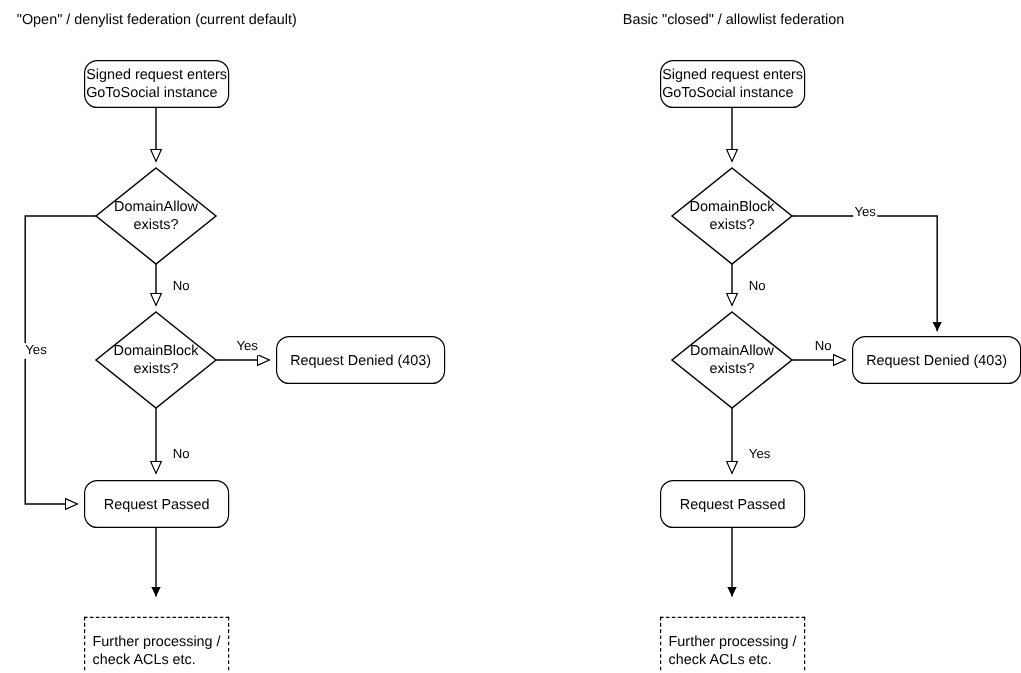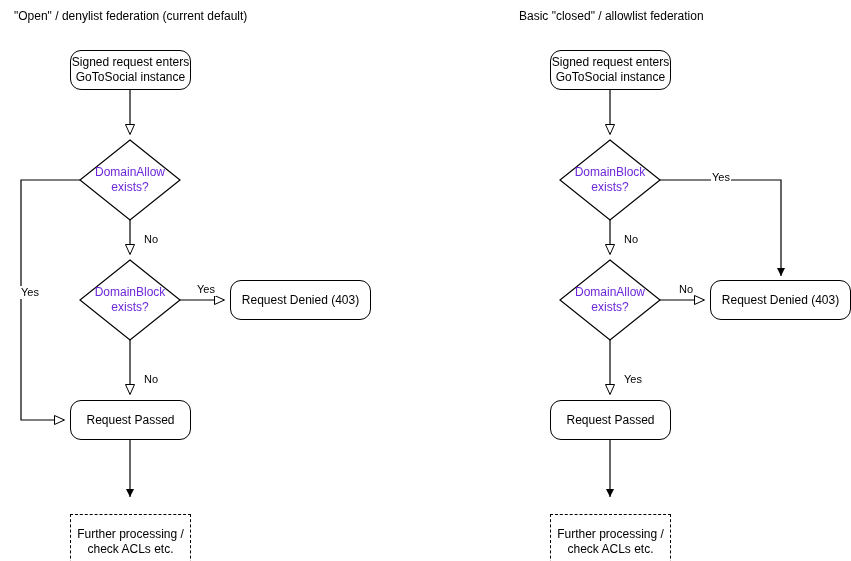--- a/index.html
+++ b/index.html
@@ -33,41 +33,41 @@
   #title-right { left: 519px; top: 9px; }
 
   .node {
     position: absolute;
     box-sizing: border-box;
     border: 1px solid #000000;
     background: #ffffff;
     display: flex;
     align-items: center;
     justify-content: center;
-    text-align: center;
+    text-align: left;
     font-size: 12px;
     line-height: 15px;
     color: #000000;
     white-space: pre-line;
   }
   .node.rounded { border-radius: 11px; }
   .node.dashed {
     border-style: dashed;
     border-radius: 0;
     margin-top: 14px;
   }
   .diamond-label {
     position: absolute;
     display: flex;
     align-items: center;
     justify-content: center;
     text-align: center;
     font-size: 12px;
     line-height: 15px;
-    color: #6d28d9;
+    color: #000000;
     white-space: pre-line;
     pointer-events: none;
   }
   .edge-label {
     position: absolute;
     font-size: 11px;
     line-height: 13px;
     color: #000000;
     background: #ffffff;
     white-space: nowrap;

